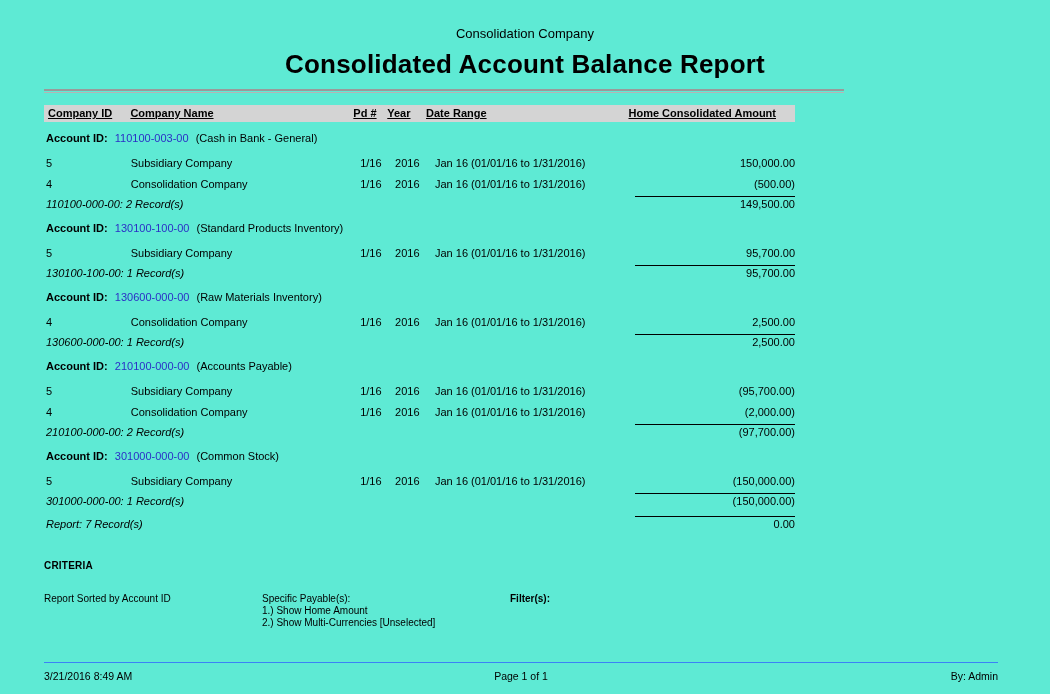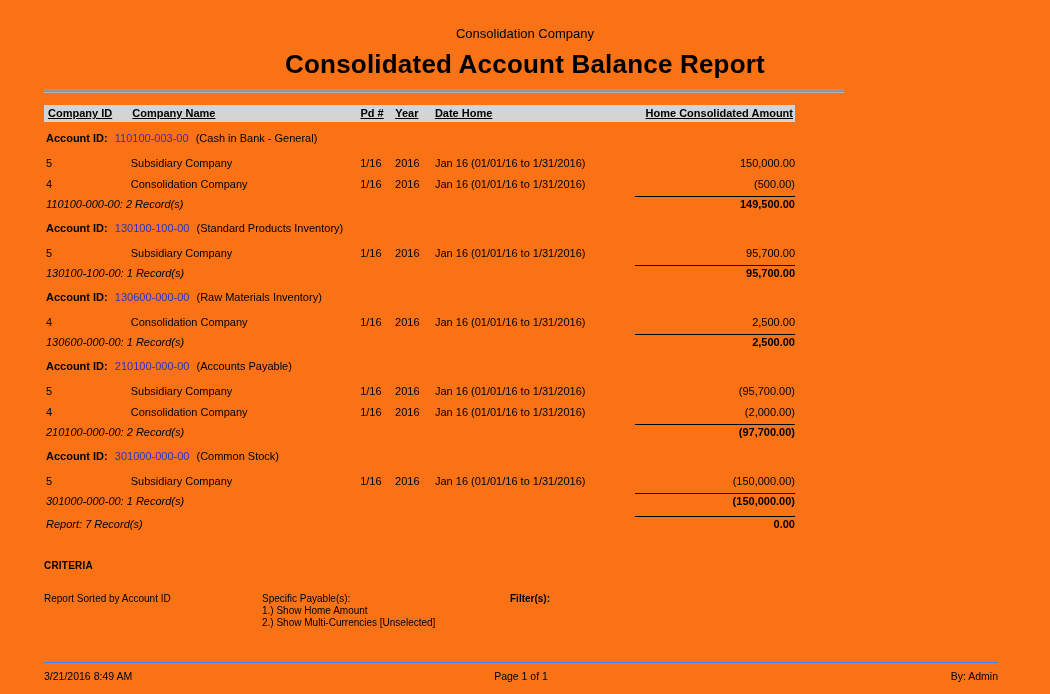--- a/index.html
+++ b/index.html
@@ -2,21 +2,21 @@
 <html><head>
 <meta charset="utf-8">
 <style>
   * { box-sizing: border-box; }
   html, body { margin: 0; padding: 0; background: #ffffff; }
   body { font-family: "Liberation Sans", sans-serif; color: #000; }
   .page {
     position: relative;
     width: 1050px;
     height: 694px;
-    background: #f97316;
+    background: #5eead4;
     padding: 26px 44px 0 44px;
     overflow: hidden;
   }
   
   .report-header { text-align: center; }
   .company-name { font-size: 13px; margin-bottom: 8px; }
   .report-title { font-size: 26px; font-weight: bold; letter-spacing: 0.2px; }
   .title-rule {
     margin-top: 9px;
     width: 800px;
@@ -28,31 +28,31 @@
   .report-table { width: 751px; margin-top: 12px; font-size: 11px; }
   .trow { display: flex; align-items: baseline; }
   .c1 { width: 85px; }
   .c2 { width: 230px; }
   .c3 { width: 35px; }
   .c4 { width: 40px; }
   .c5 { width: 201px; }
   .c6 { width: 160px; text-align: right; }
   .thead {
     background: #d4d4d4;
-    padding: 2px 2px 3px 4px;
+    padding: 2px 19px 3px 4px;
     font-weight: bold;
   }
   .thead span { text-decoration: underline; }
   .account-row { margin: 10px 0 9px 0; padding-left: 2px; }
   .account-label { font-weight: bold; }
   .account-id { color: #2b2fc6; margin: 0 4px; }
   .data-row { padding: 4px 0 5px 2px; }
   .summary-row { padding: 1px 0 2px 2px; }
   .summary-text { font-style: italic; }
-  .total-amt { font-weight: bold; border-top: 1px solid #000; padding-top: 1px; }
+  .total-amt { font-weight: normal; border-top: 1px solid #000; padding-top: 1px; }
   .report-total-row { margin-top: 7px; padding-left: 2px; }
   
   .criteria { margin-top: 30px; font-size: 10px; }
   .criteria-heading { font-weight: bold; font-size: 10px; letter-spacing: 0.2px; }
   .criteria-body { display: flex; margin-top: 22px; }
   .crit-col1 { width: 218px; }
   .crit-col2 { width: 248px; }
   .crit-col2 div { margin-bottom: 1px; }
   .crit-col3 { width: 200px; font-weight: bold; }
   
@@ -81,21 +81,21 @@
     <div class="title-rule"></div>
   </div>
 
   <div class="report-table">
 
     <div class="trow thead">
       <span class="c1">Company ID</span>
       <span class="c2">Company Name</span>
       <span class="c3">Pd #</span>
       <span class="c4">Year</span>
-      <span class="c5">Date Home</span>
+      <span class="c5">Date Range</span>
       <span class="c6">Home Consolidated Amount</span>
     </div>
 
     <div class="section">
       <div class="account-row">
         <span class="account-label">Account ID:</span>
         <span class="account-id">110100-003-00</span>
         <span>(Cash in Bank - General)</span>
       </div>
       <div class="trow data-row">

